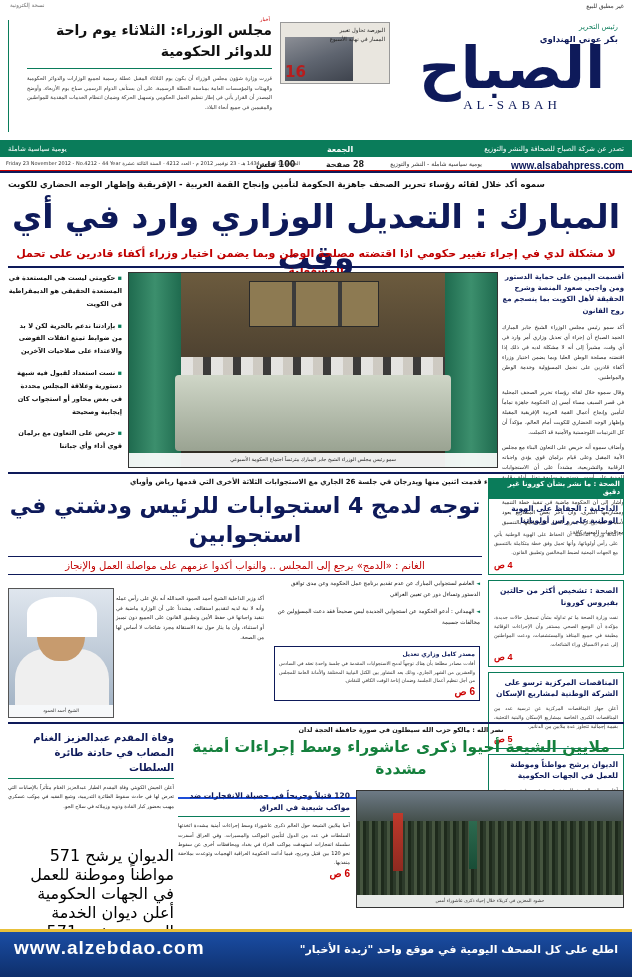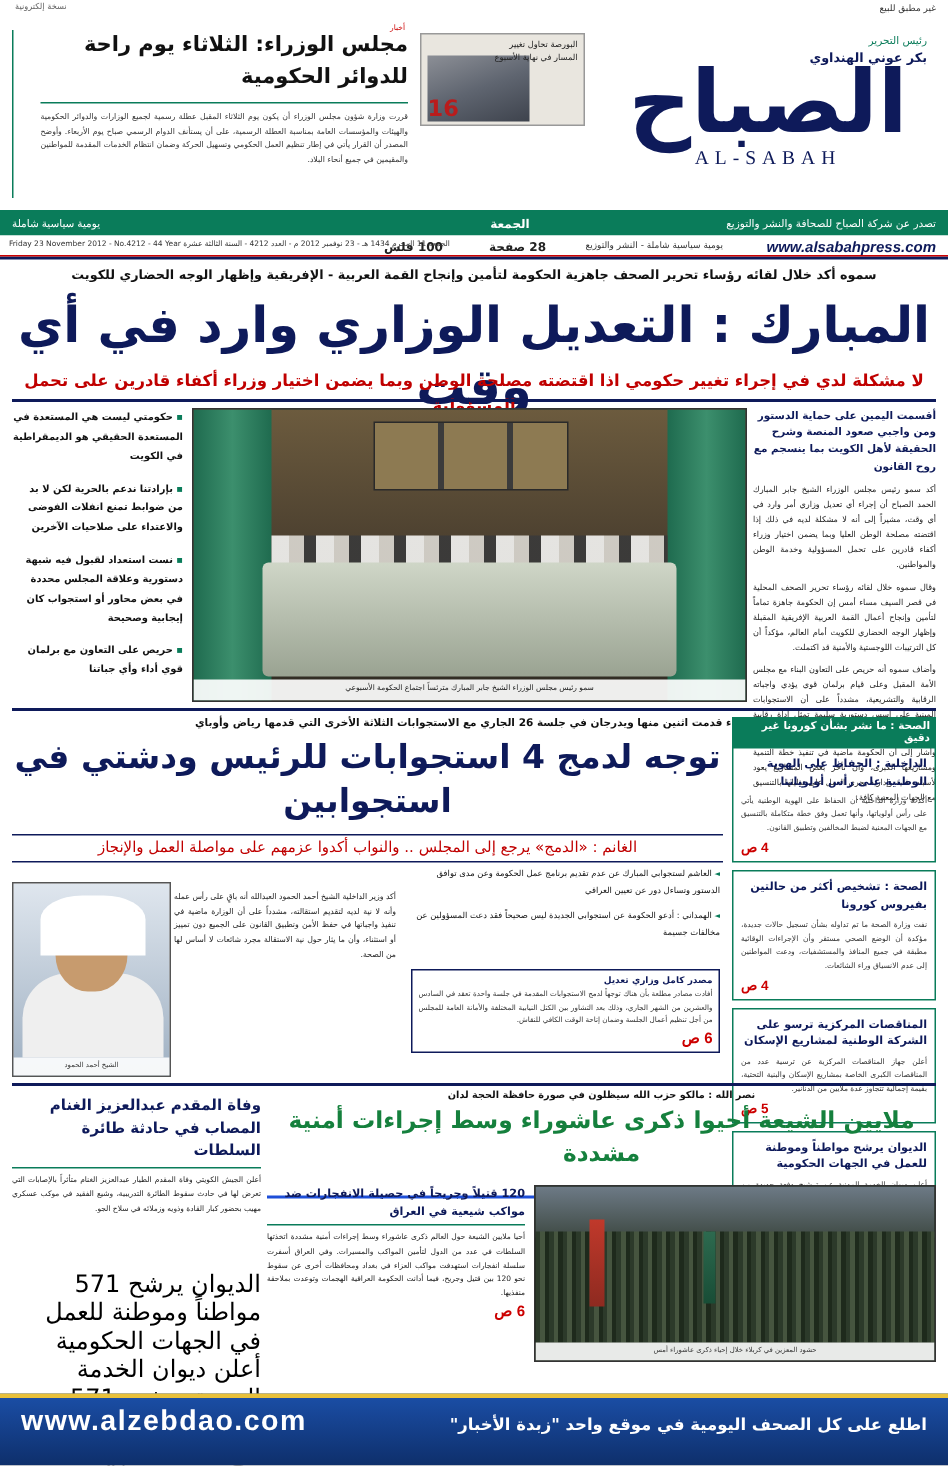--- a/index.html
+++ b/index.html
@@ -94,30 +94,30 @@
   .greenbar .mid { left: 50%; transform: translateX(-50%); font-weight: bold; font-size: 8px; margin-left: 24px; }
   .greenbar .rt { right: 8px; }
   .greenbar .lf { left: 8px; font-family: "Liberation Sans", sans-serif; }
   
   .infobar {
     position: absolute; top: 157px; left: 0; width: 632px; height: 16px;
     background: #fff; border-bottom: 2px solid #0e1a5a;
     font-size: 6px; color: #222;
   }
   .infobar .seg { position: absolute; top: 3px; }
-  .infobar .site { right: 8px; font-size: 10px; color: #0e1a5a; font-family:"Liberation Sans",sans-serif; font-weight: bold; font-style: italic;}
+  .infobar .site { right: 8px; font-size: 10px; color: #0e1a5a; font-family:"Liberation Sans",sans-serif; font-weight: bold;}
   .infobar .price { left: 50%; transform: translateX(-60px); font-size: 8px; font-weight: bold; }
   .infobar .pages { left: 50%; transform: translateX(10px); font-size: 8px; font-weight: bold; }
   .infobar .tagline { right: 150px; font-size: 6px; color: #333; }
   .infobar .dates { left: 6px; font-size: 5px; color: #333; }
   .infobar .redrule { position:absolute; top: 13px; left:0; width: 632px; height:1px; background:#c00;}
   
   .kicker {
     position: absolute; top: 178px; right: 8px; width: 616px;
-    font-size: 8.5px; font-weight: bold; color: #111; text-align: center;
+    font-size: 8.5px; font-weight: bold; color: #111; text-align: left;
     line-height: 1.6;
   }
   .lead-head {
     position: absolute; top: 196px; right: 8px; width: 616px;
     text-align: center;
     font-size: 33px; font-weight: bold; color: #0e1a5a; line-height: 1.25;
   }
   .lead-sub {
     position: absolute; top: 246px; right: 8px; width: 616px;
     text-align: center; font-size: 11px; font-weight: bold; color: #c00000;

